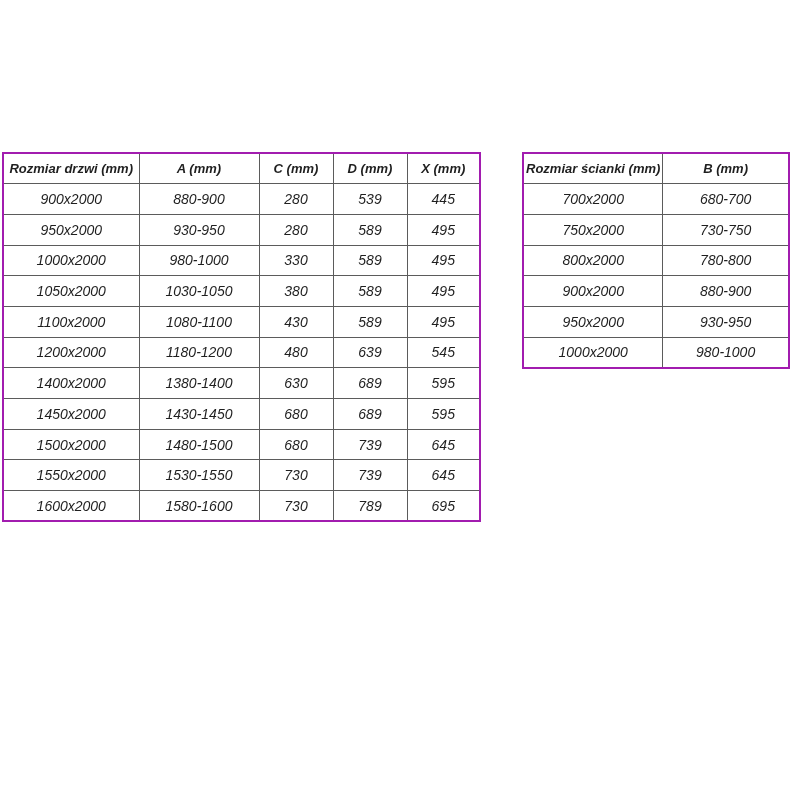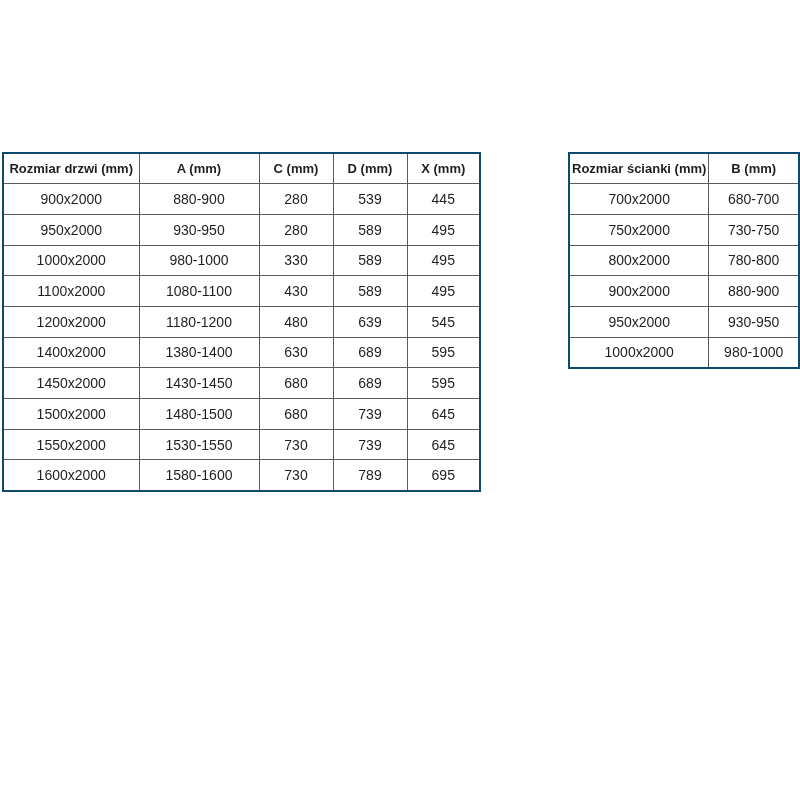--- a/index.html
+++ b/index.html
@@ -10,27 +10,28 @@
   body {
     position: relative;
     width: 800px;
     height: 800px;
     overflow: hidden;
     font-family: "Liberation Sans", sans-serif;
     color: #1f1f1f;
   }
   .tbl-wrap { position: absolute; top: 152px; }
   #doors-wrap { left: 2px; }
-  #walls-wrap { left: 568px; border-radius: 24px; }
+  #walls-wrap { left: 522px; border-radius: 24px; }
 
   table.spec {
     border-collapse: collapse;
     table-layout: fixed;
-    border: 2px solid #0c4a6e;
+    border: 2px solid #a21caf;
     background: #7dd3fc;
+    font-style: italic;
   }
   table.spec th,
   table.spec td {
     border: 1px solid #5b5b5b;
     box-sizing: border-box;
     height: 30.7px;
     padding: 0 2px;
     text-align: center;
     vertical-align: middle;
     background: #ffffff;
@@ -79,20 +80,27 @@
           <td>950x2000</td>
           <td>930-950</td>
           <td>280</td>
           <td>589</td>
           <td>495</td>
         </tr>
         <tr>
           <td>1000x2000</td>
           <td>980-1000</td>
           <td>330</td>
+          <td>589</td>
+          <td>495</td>
+        </tr>
+        <tr>
+          <td>1050x2000</td>
+          <td>1030-1050</td>
+          <td>380</td>
           <td>589</td>
           <td>495</td>
         </tr>
         <tr>
           <td>1100x2000</td>
           <td>1080-1100</td>
           <td>430</td>
           <td>589</td>
           <td>495</td>
         </tr>

